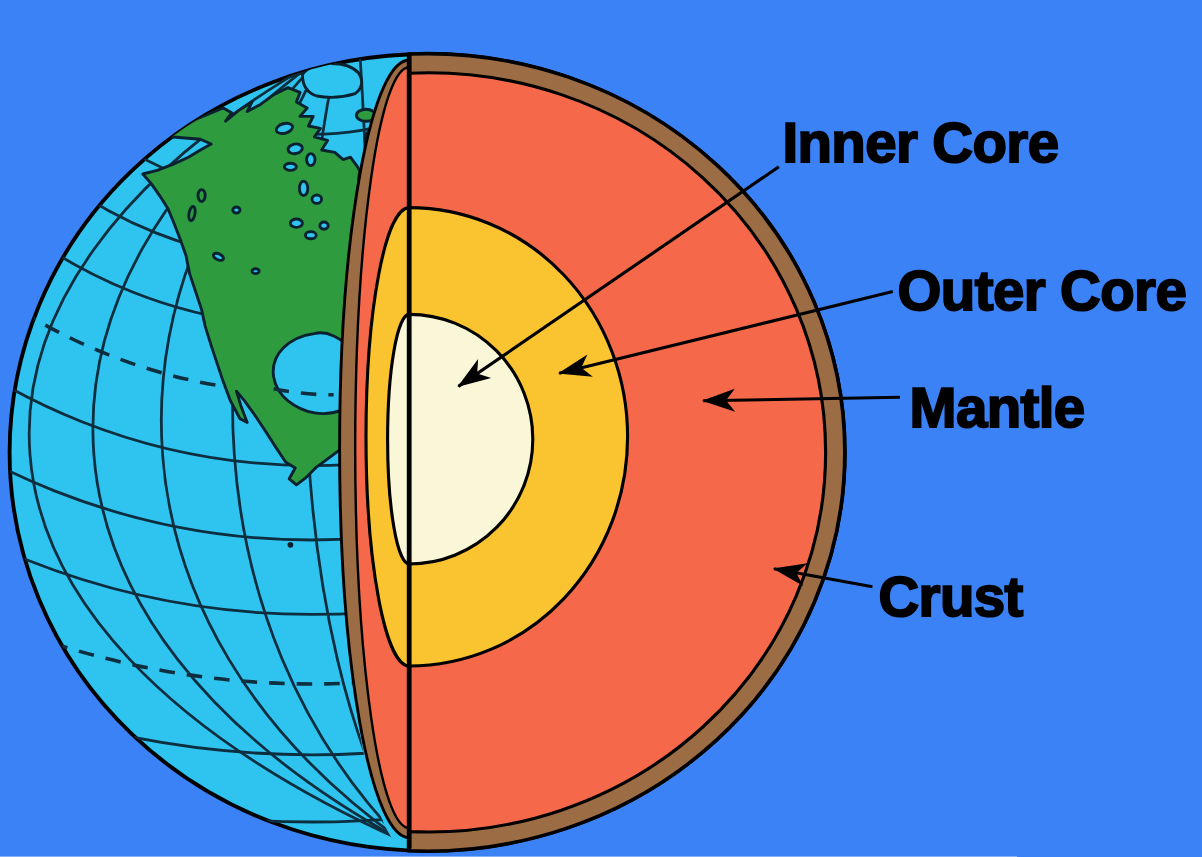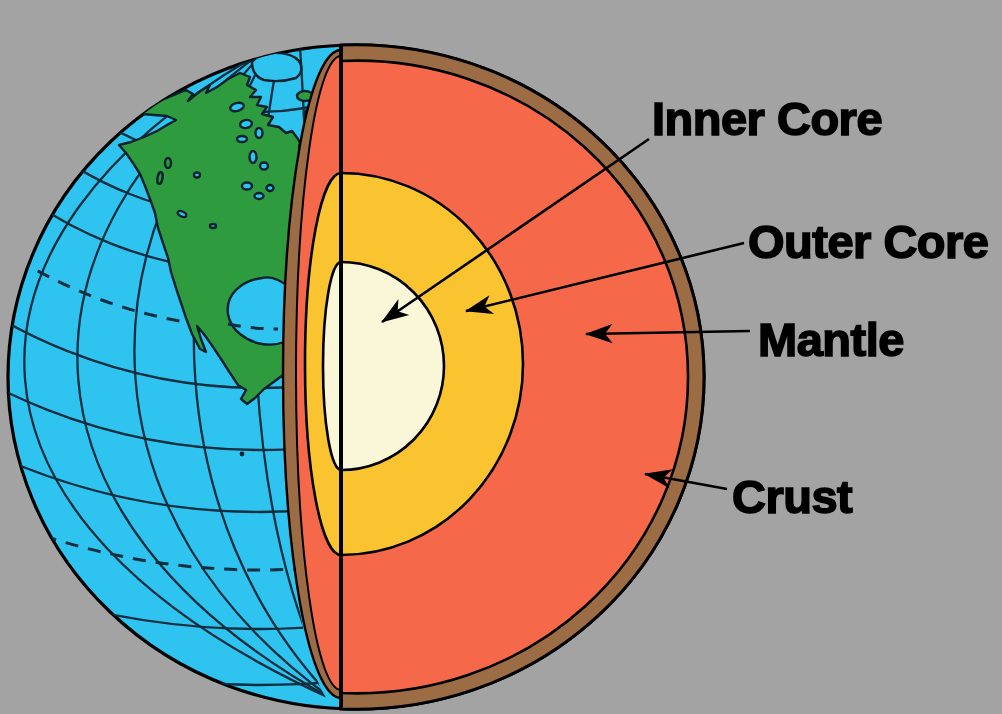--- a/index.html
+++ b/index.html
@@ -8,21 +8,21 @@
     background: #ffffff;
     width: 1002px;
     height: 714px;
     overflow: hidden;
     font-family: "Liberation Sans", sans-serif;
   }
   #stage {
     position: relative;
     width: 1002px;
     height: 714px;
-    background: #a3a3a3;
+    background: #3b82f6;
   }
   svg { display: block; }
   .layer-label {
     font-family: "Liberation Sans", "DejaVu Sans", sans-serif;
     font-weight: bold;
     font-size: 47px;
     letter-spacing: -0.5px;
     fill: #000000;
     stroke: #000000;
     stroke-width: 1.6px;

